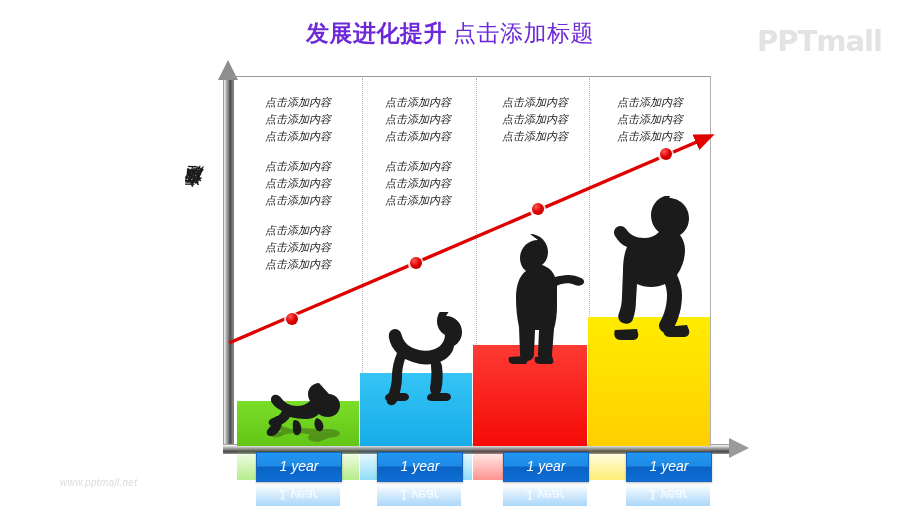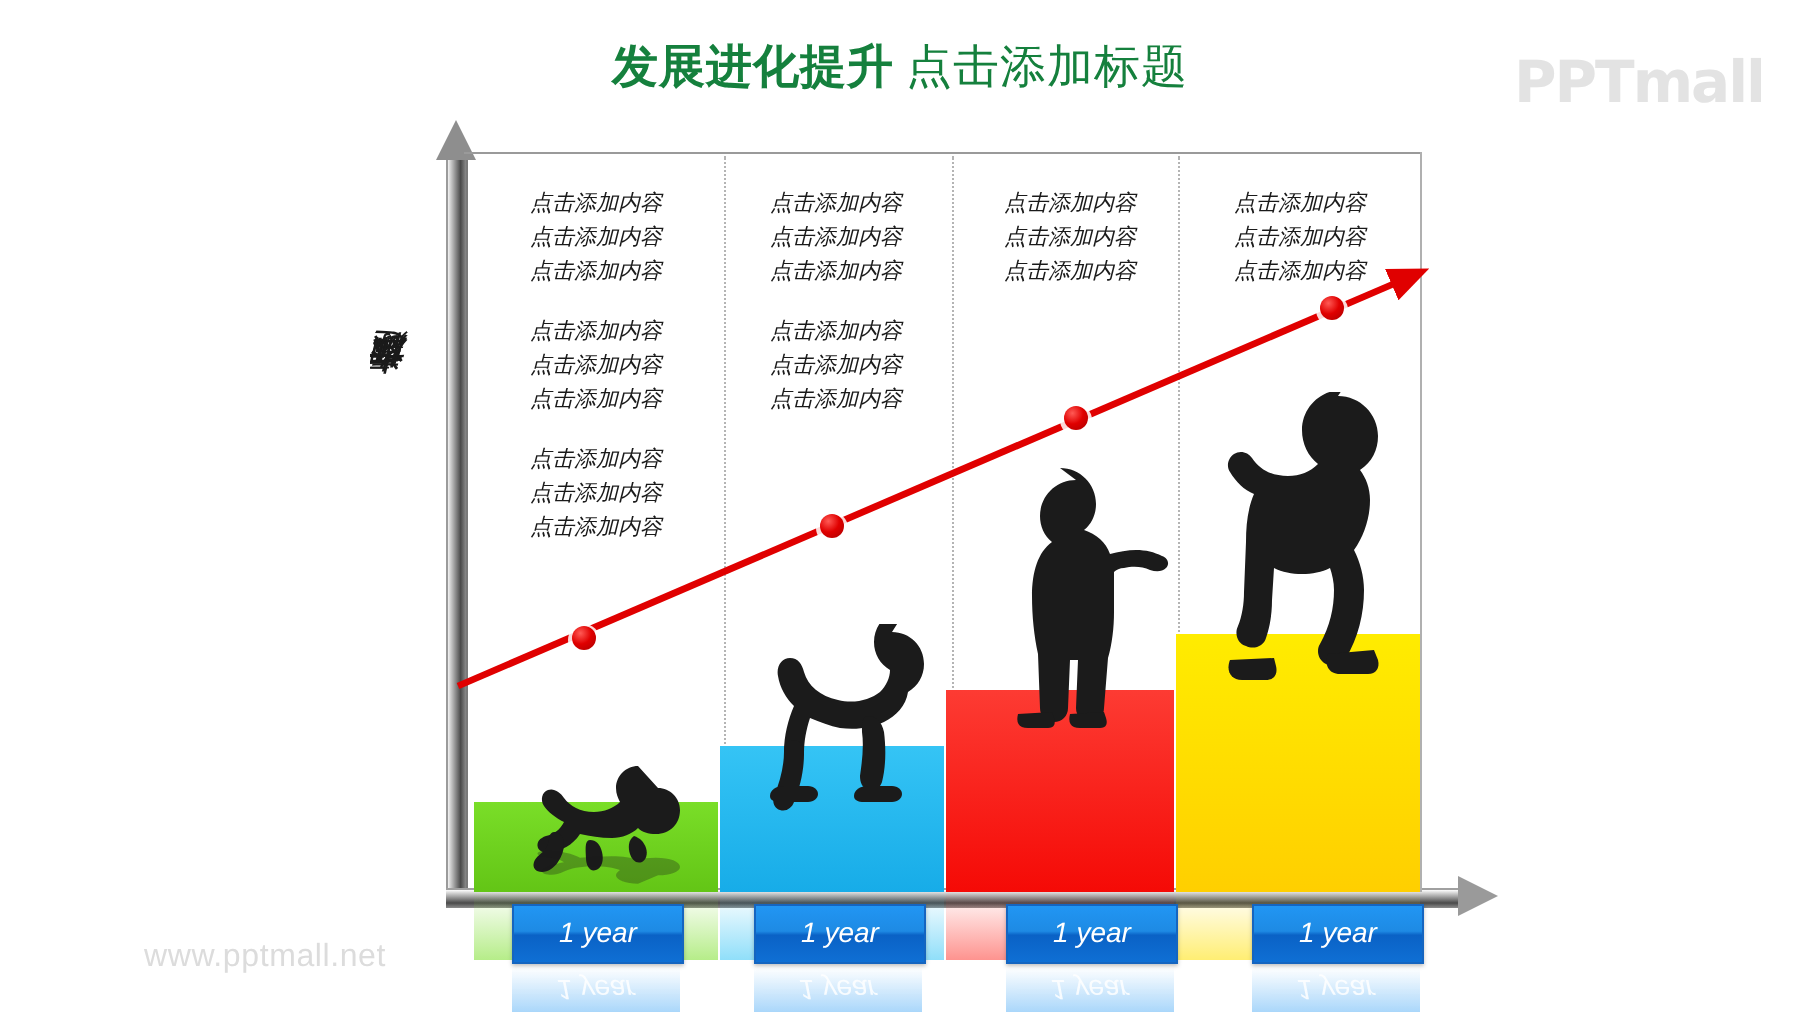--- a/index.html
+++ b/index.html
@@ -13,45 +13,46 @@
     font-family: "Liberation Sans", "DejaVu Sans", sans-serif;
   }
 
   
   #title {
     position: absolute;
     left: 0; top: 18px;
     width: 900px;
     text-align: center;
     font-size: 23px;
-    color: #15803d;
+    color: #6d28d9;
     letter-spacing: .5px;
     white-space: nowrap;
   }
   #title .strong { font-weight: bold; }
   #title .light  { font-weight: normal; margin-left: 6px; }
 
   #logo {
     position: absolute;
     right: 18px; top: 24px;
     font-size: 29px;
     font-weight: bold;
     color: #e3e3e3;
     letter-spacing: -1px;
     font-family: "DejaVu Sans", sans-serif;
     user-select: none;
     text-align: right;
   }
 
   #footer {
     position: absolute;
-    left: 72px; bottom: 18px;
-    font-size: 16px;
+    left: 60px; bottom: 18px;
+    font-size: 10px;
     color: #dcdcdc;
     letter-spacing: .3px;
+    font-style: italic;
   }
 
   
   #chart {
     position: absolute;
     left: 15px; top: 0;
     width: 900px; height: 439px; font-style: italic;
   }
 
   

